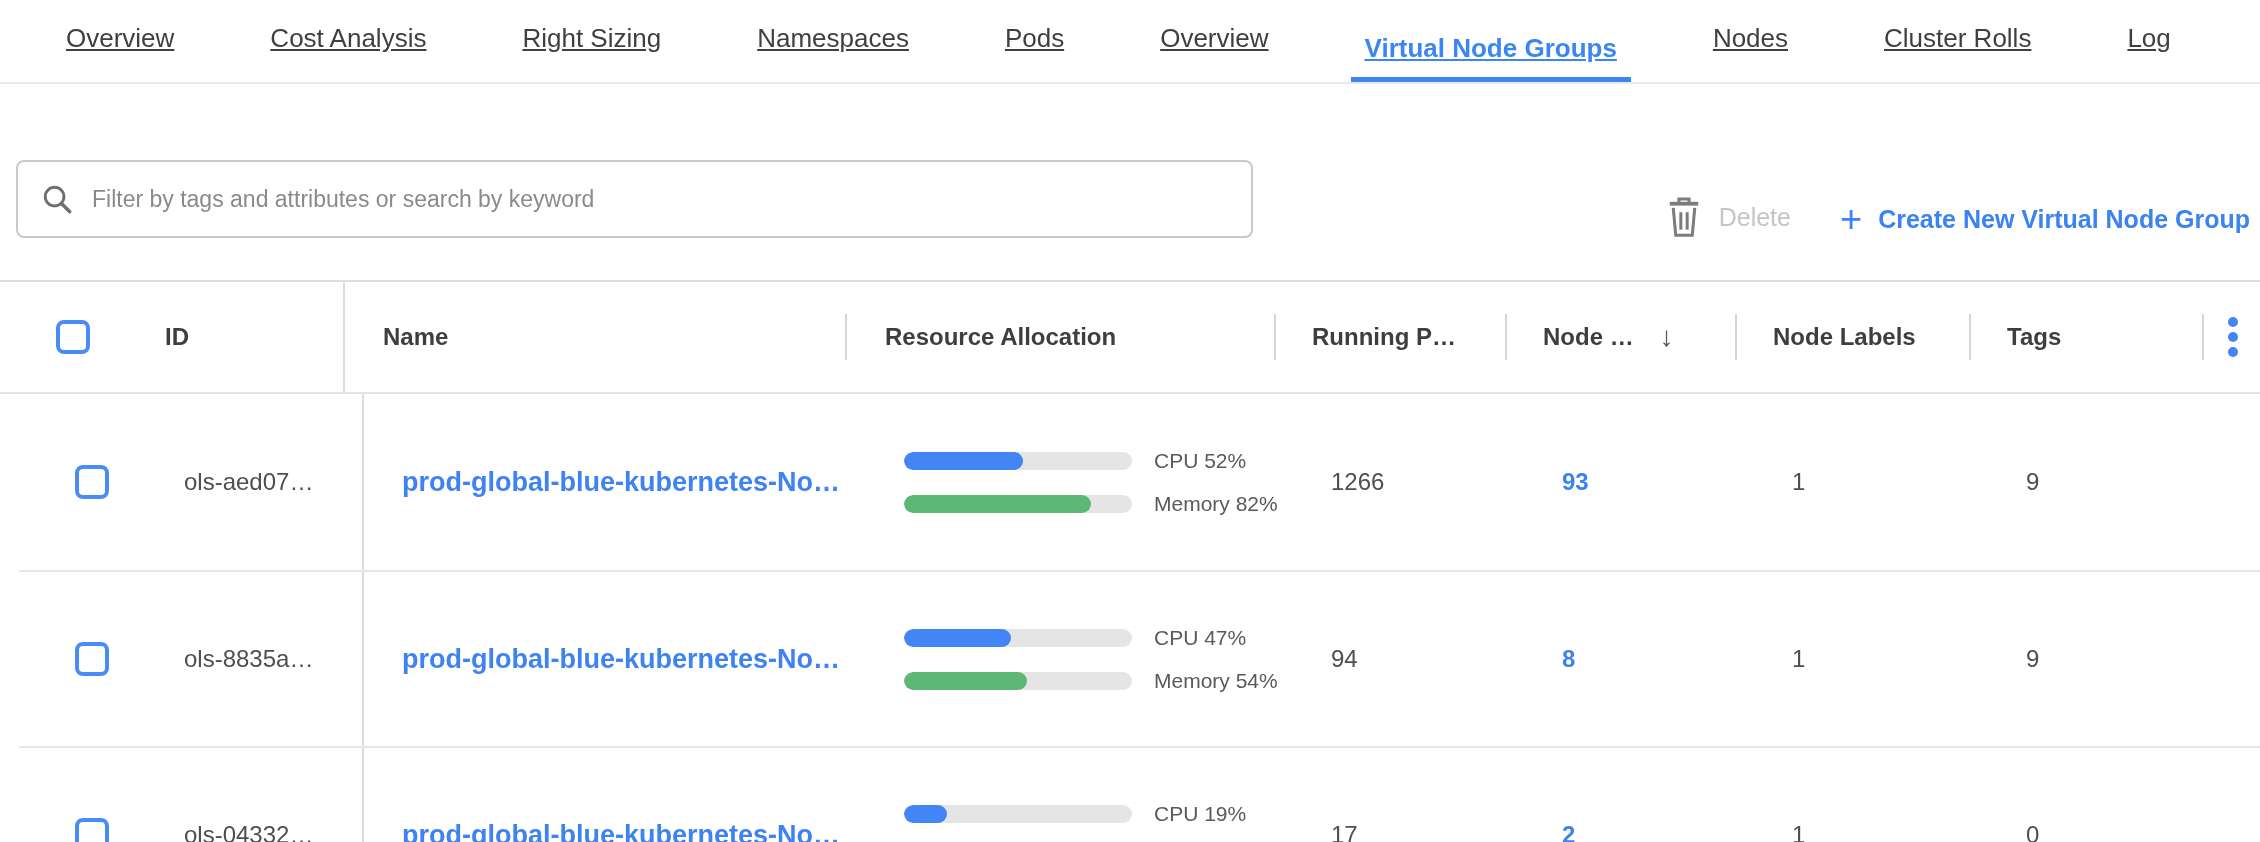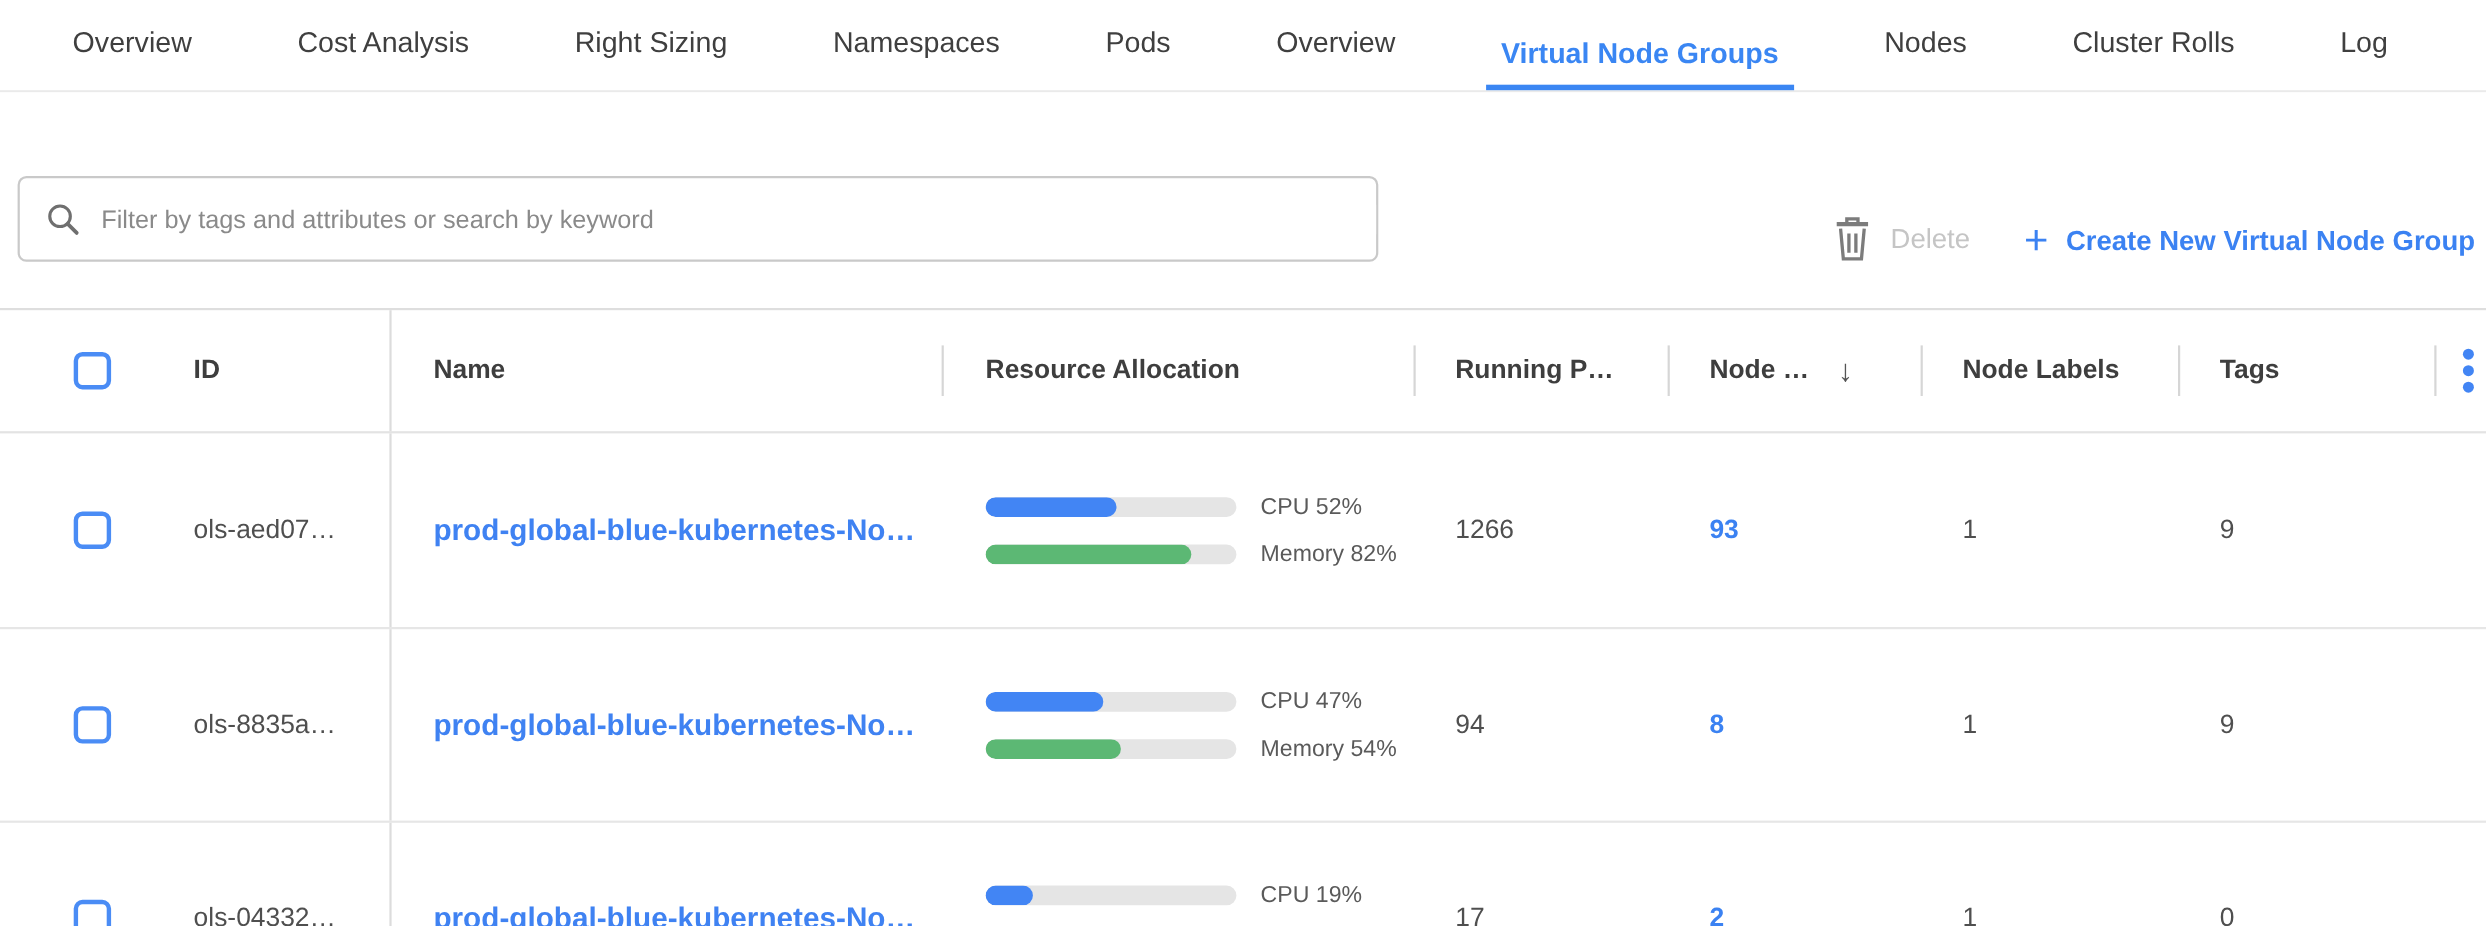--- a/index.html
+++ b/index.html
@@ -3,21 +3,21 @@
 <meta charset="utf-8">
 <style>
   * { margin:0; padding:0; box-sizing:border-box; }
   html,body { width:2260px; height:842px; overflow:hidden; background:#fff;
     font-family:"Liberation Sans", sans-serif; }
 
   
   .nav { height:84px; display:flex; align-items:stretch; padding-left:52px;
     gap:68px; border-bottom:2px solid #eaeaea; background:#fff; }
   .tab { display:flex; align-items:center; padding:0 14px; font-size:26px;
-    color:#3f3f3f; border-bottom:5px solid transparent; cursor:pointer; white-space:nowrap; }
+    color:#3f3f3f; border-bottom:5px solid transparent; cursor:pointer; white-space:nowrap;text-decoration:underline; }
   .tab.active { color:#3a86f3; border-bottom-color:#3a86f3; font-weight:700;margin-top:20px; }
 
   
   .toolbar { position:relative; height:196px; background:#fff; }
   .filter-box { position:absolute; left:16px; top:76px; width:1237px; height:78px;
     border:2px solid #c9c9c9; border-radius:8px; display:flex; align-items:center;
     padding-left:22px; gap:18px; background:#fff; }
   .filter-box input { border:none; outline:none; flex:1; font-size:23px;
     font-family:"Liberation Sans", sans-serif; color:#0c4a6e; }
   .filter-box input::placeholder { color:#8a8a8a; opacity:1; }
@@ -26,38 +26,38 @@
   .btn-delete { display:flex; align-items:center; gap:16px; cursor:default; }
   .btn-delete .lbl { font-size:25px; color:#c5c5c5; }
   .btn-create { display:flex; align-items:center; gap:16px; cursor:pointer; }
   .btn-create .plus { font-size:38px; font-weight:400; color:#3b82f2; line-height:1; }
   .btn-create .lbl { font-size:25px; font-weight:700; color:#3b82f2; white-space:nowrap; }
 
   
   .table { border-top:2px solid #dedede; }
   .grid { display:grid;
     grid-template-columns:130px 215px 500px 429px 231px 230px 234px 233px auto;
-    align-items:center;padding-left:11px; }
+    align-items:center; }
   .thead { height:112px; border-bottom:2px solid #e3e3e3; font-size:24px;
     font-weight:700; color:#3e3e3e; }
   .th { position:relative; height:100%; display:flex; align-items:center; }
   .th.tick::before { content:''; position:absolute; left:0; top:50%;
     transform:translateY(-50%); width:2px; height:46px; background:#d6d6d6; }
   .pl38 { padding-left:38px; }
   .pl40 { padding-left:40px; }
   .cell-check { padding-left:56px; height:100%; display:flex; align-items:center; }
   .checkbox { width:34px; height:34px; border:4px solid #4a8cf5; border-radius:8px;
     background:#fff; cursor:pointer; flex:none; }
   .cell-id { align-self:stretch; display:flex; align-items:center;
     border-right:2px solid #dcdcdc; padding-left:35px; }
   .sort-arrow { font-size:28px; font-weight:400; color:#555; margin-left:26px; cursor:pointer; }
   .kebab { display:flex; flex-direction:column; gap:5px; margin-left:26px; cursor:pointer; }
   .kebab .dot { width:10px; height:10px; border-radius:50%; background:#4285f4; }
 
-  .row { height:176px; font-size:24px; color:#4f4f4f; }
+  .row { height:176px; font-size:24px; color:#4f4f4f;margin-left:19px; }
   .row + .row { border-top:2px solid #e6e6e6; }
   .name-link { font-size:27px; font-weight:700; color:#3f82f2; text-decoration:none;
     cursor:pointer; white-space:nowrap; }
   .num-link { color:#3b82f2; font-weight:700; cursor:pointer; }
 
   .res { display:flex; flex-direction:column; gap:19px; }
   .bar-row { display:flex; align-items:center; gap:22px; }
   .bar { width:228px; height:18px; border-radius:9px; background:#e5e5e5; overflow:hidden; }
   .bar-fill { height:100%; border-radius:9px; }
   .fill-cpu { background:#4285f4; }

